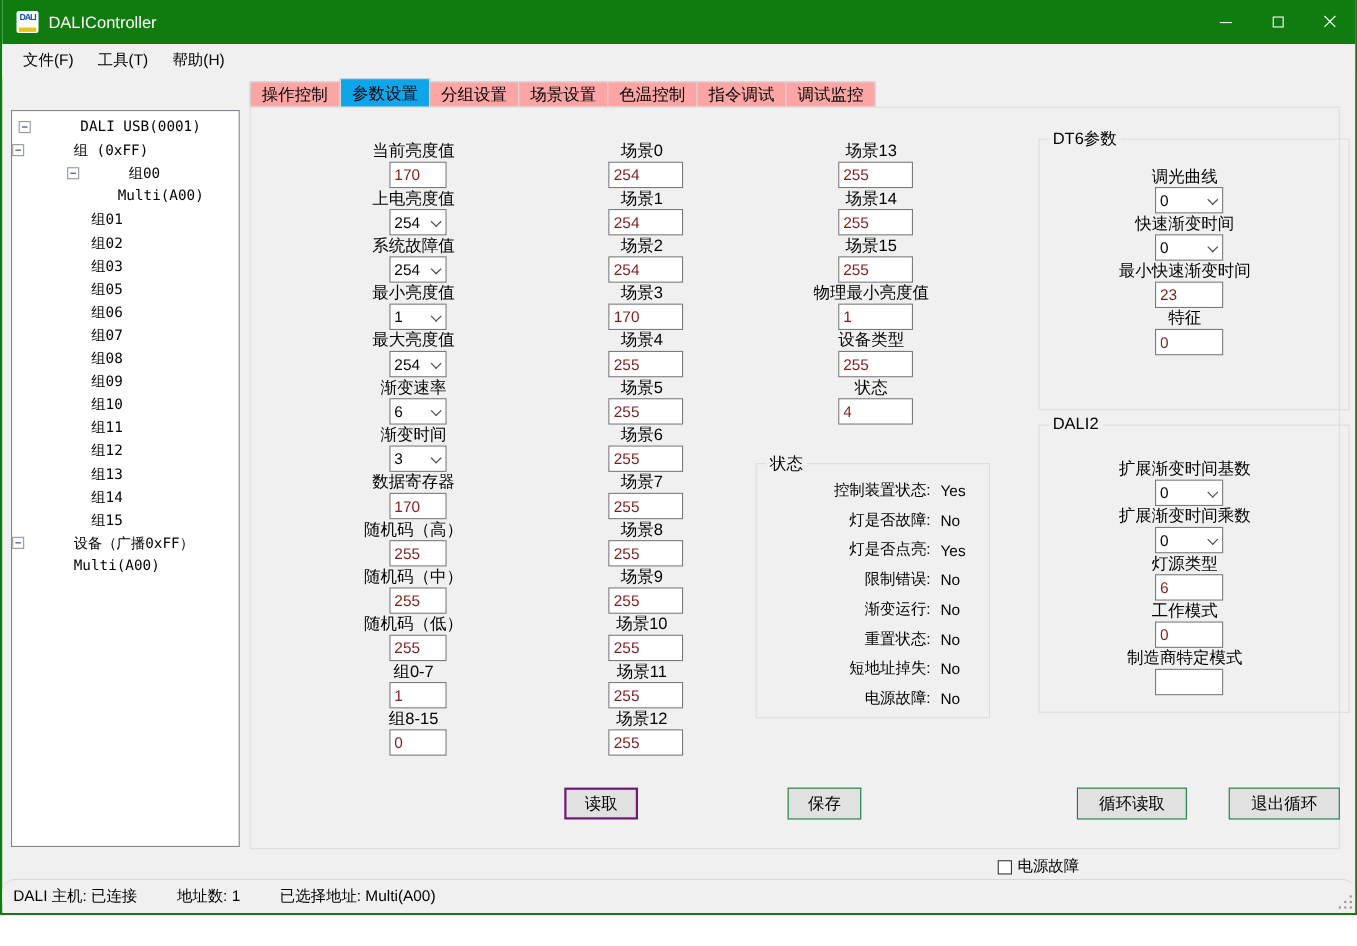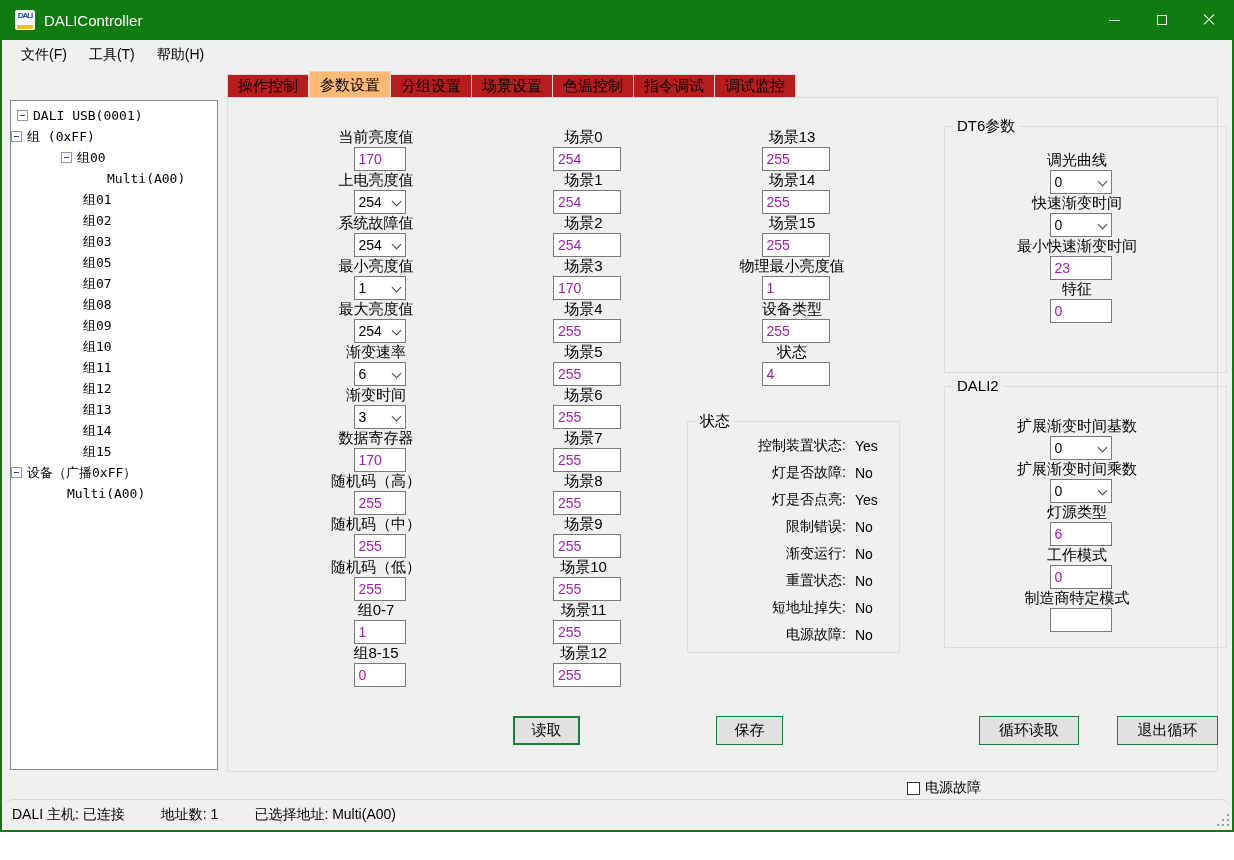--- a/index.html
+++ b/index.html
@@ -20,56 +20,56 @@
   .ic-max{width:10px;height:10px;border:1px solid #fff;}
   .ic-close{width:12px;height:12px;position:relative;}
   .ic-close::before,.ic-close::after{content:"";position:absolute;left:-1px;top:5px;width:14px;height:1px;background:#fff;}
   .ic-close::before{transform:rotate(45deg);}  .ic-close::after{transform:rotate(-45deg);}
   
   .menubar{height:30px;display:flex;align-items:center;padding-left:8px;font-size:14px;background:#f0f0f0;}
   .menu-item{padding:4px 11px;}
   
   .tree{position:absolute;left:8px;top:100px;width:208px;height:670px;background:#fff;
     border:1px solid #828790;font-family:"DejaVu Sans Mono",monospace;font-size:13px;padding-top:4px;overflow:hidden;}
-  .titem{display:flex;align-items:center;height:21px;white-space:nowrap;}
+  .titem{display:flex;align-items:center;height:21px;white-space:nowrap;gap:40px;}
   .exp{width:11px;height:11px;border:1px solid #969696;background:#fff;position:relative;margin-right:5px;flex:none;}
   .exp::after{content:"";position:absolute;left:2px;right:2px;top:4px;height:1px;background:#27418f;}
   .t-l0{padding-left:6px;} .t-l1{} .t-l2{padding-left:50px;}
   .t-l2leaf{padding-left:72px;} .t-l3leaf{padding-left:96px;} .t-devleaf{padding-left:56px;}
   
   .tabs{position:absolute;left:225px;top:73px;display:flex;font-size:15px;align-items:flex-end;height:25px;}
-  .tab{padding:2px 10px 3px;background:#b91c1c;border:1px solid #d9d9d9;border-left:none;height:24px;}
+  .tab{padding:2px 10px 3px;background:#fca5a5;border:1px solid #d9d9d9;border-left:none;height:24px;}
   .tab:first-child{border-left:1px solid #d9d9d9;}
-  .tab.active{background:#fdba74;height:27px;border:1px solid #d9d9d9;border-bottom:none;padding-top:4px;}
+  .tab.active{background:#0ea5e9;height:27px;border:1px solid #d9d9d9;border-bottom:none;padding-top:4px;}
   
   .panel{position:absolute;left:225px;top:97px;width:991px;height:675px;background:#f0f0f0;border:1px solid #dcdcdc;}
   .fcol{position:absolute;}
   .frow{display:flex;align-items:center;height:27px;margin-bottom:16px;flex-direction:column;}
   .flabel{flex:1;text-align:right;margin-right:7px;font-size:15px;white-space:nowrap;}
   .tbox{height:24px;border:1px solid #7a7a7a;background:#fff;font-size:14px;padding:0 4px;
-    font-family:"Liberation Sans",sans-serif;color:#a21caf;flex:none;}
+    font-family:"Liberation Sans",sans-serif;color:#7f1d1d;flex:none;}
   .w52{width:52px;} .w68{width:68px;} .w62{width:62px;}
   .combo{height:24px;border:1px solid #7a7a7a;background:#fff;display:flex;align-items:center;
     position:relative;font-size:14px;padding-left:4px;flex:none;}
   .chev{position:absolute;right:5px;top:7px;width:7px;height:7px;border-right:1px solid #444;
     border-bottom:1px solid #444;transform:rotate(45deg);}
   .col1{left:55px;top:30px;width:193px;}
   .col2{left:275px;top:30px;width:168px;}
   .col3{left:465px;top:30px;width:205px;}
   .gbox{position:absolute;border:1px solid #dcdcdc;}
   .gtitle{position:absolute;top:-10px;left:8px;background:#f0f0f0;padding:0 4px;font-size:15px;}
   .sgroup{left:459px;top:323px;width:213px;height:232px;padding-top:13px;}
   .srow{display:flex;align-items:center;height:21px;margin-bottom:6px;}
   .slabel{flex:1;text-align:right;margin-right:9px;font-size:14px;white-space:nowrap;}
   .sval{width:44px;font-size:14px;}
   .dt6{left:716px;top:28px;width:283px;height:247px;padding:24px 20px 0 10px;}
   .dali2{left:716px;top:288px;width:283px;height:262px;padding:30px 20px 0 10px;}
   .btn{position:absolute;height:29px;background:#e1e1e1;border:1px solid #15803d;font-size:15px;
     font-family:"Liberation Sans",sans-serif;color:#000;padding:0;}
-  .btn.focus{border:2px solid #15803d;background:#e5f1fb00;background:#e1e1e1;font-family:Liberation Mono, monospace;}
+  .btn.focus{border:2px solid #701a75;background:#e5f1fb00;background:#e1e1e1;font-family:Liberation Mono, monospace;}
   .b-read{left:285px;top:618px;width:67px;}
   .b-save{left:488px;top:618px;width:67px;}
   .b-loop{left:751px;top:618px;width:100px;}
   .b-exit{left:889px;top:618px;width:101px;}
   
   .linear-dim{position:absolute;left:905px;top:779px;display:flex;align-items:center;font-size:14px;}
   .cbox{width:13px;height:13px;border:1px solid #333;background:#fff;margin-right:5px;flex:none;}
   
   .statusbar{position:absolute;left:0;right:0;bottom:0;height:31px;background:#f0f0f0;
     border-top:1px solid #d7d7d7;display:flex;align-items:center;padding-left:10px;font-size:14px;border-radius:12px;}
@@ -131,20 +131,23 @@
     <div class="titem t-l2leaf">
         <span>组02</span>
       </div>
     <div class="titem t-l2leaf">
         <span>组03</span>
       </div>
     <div class="titem t-l2leaf">
         <span>组05</span>
       </div>
     <div class="titem t-l2leaf">
+        <span>组06</span>
+      </div>
+    <div class="titem t-l2leaf">
         <span>组07</span>
       </div>
     <div class="titem t-l2leaf">
         <span>组08</span>
       </div>
     <div class="titem t-l2leaf">
         <span>组09</span>
       </div>
     <div class="titem t-l2leaf">
         <span>组10</span>

